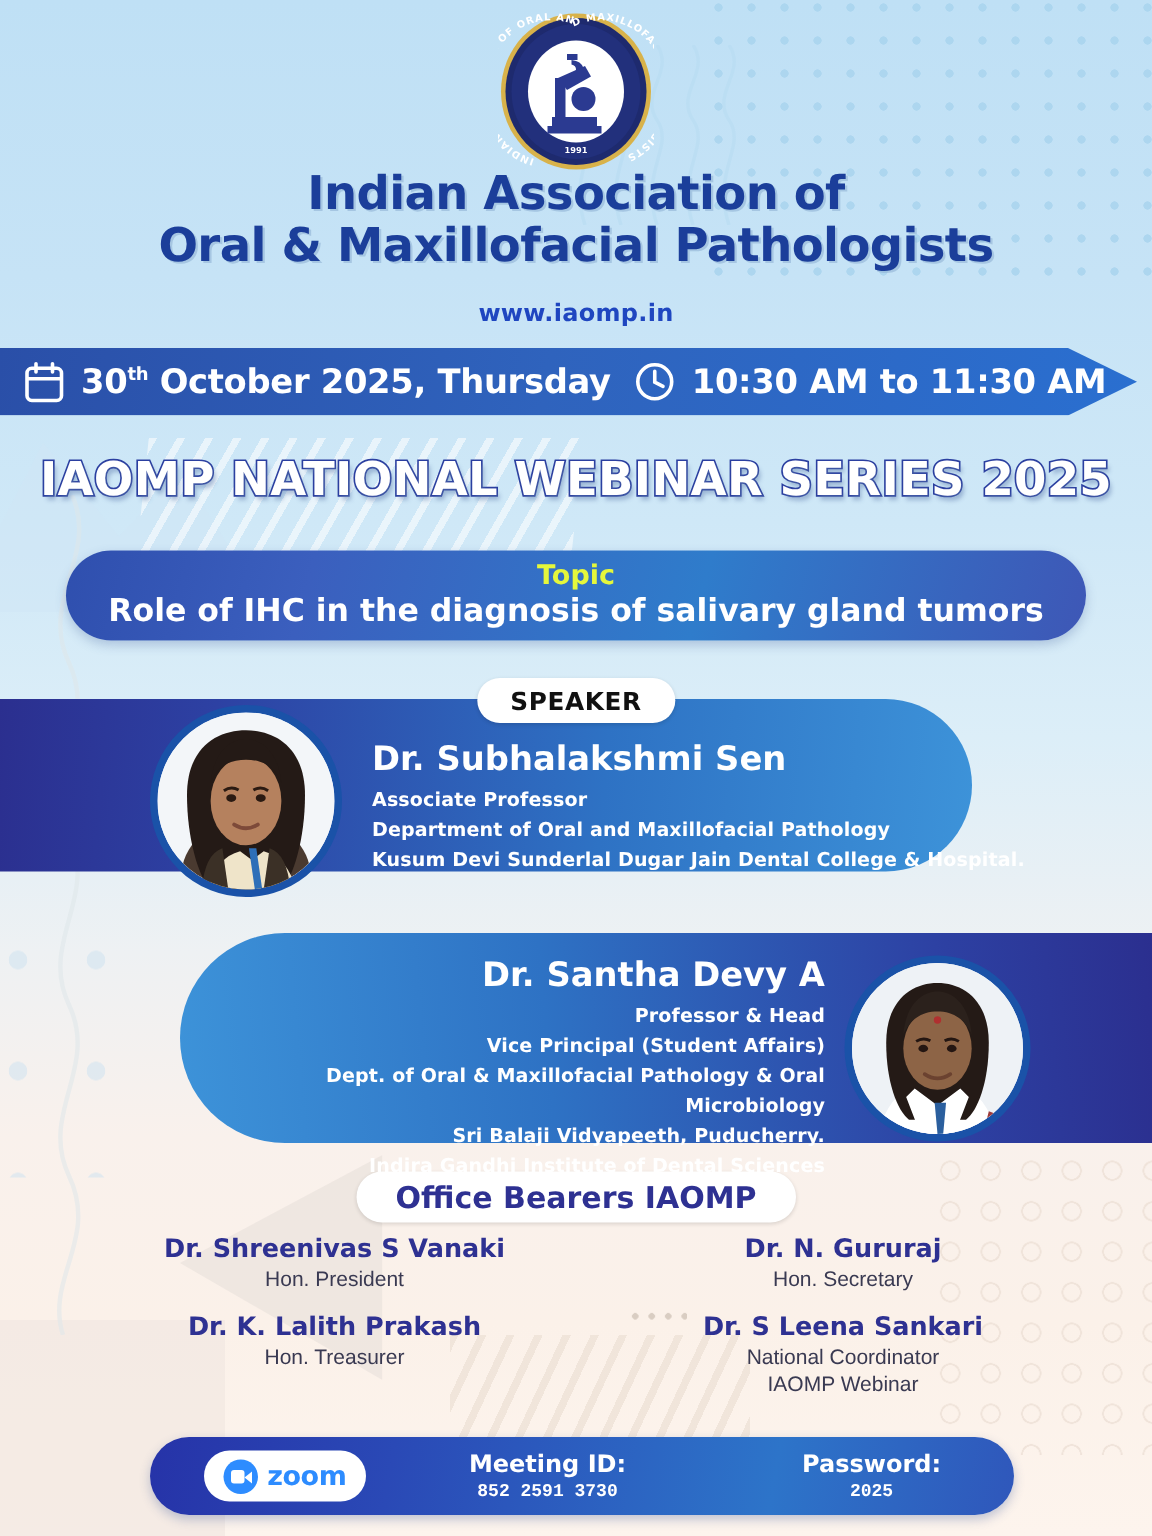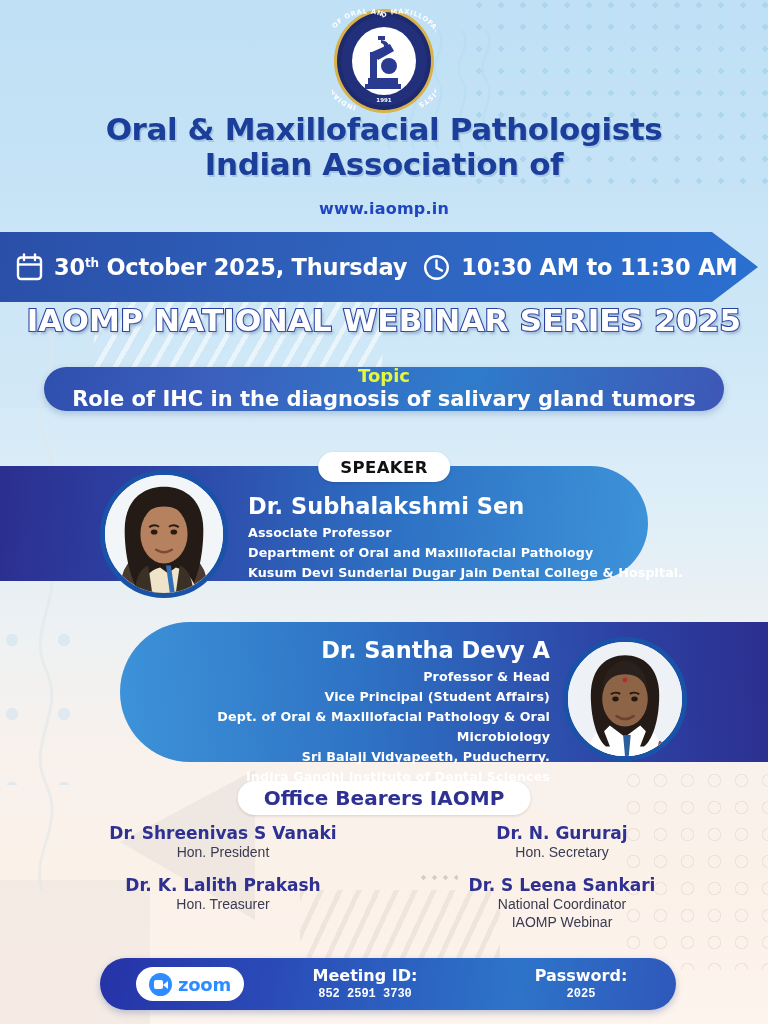--- a/index.html
+++ b/index.html
@@ -80,21 +80,21 @@
     color: #1b3e9a; line-height: 1.12;
     text-shadow: 1.5px 1.5px 0 rgba(140,175,210,.55);
   }
   .site-url {
     margin-top: 18px; font-family: "DejaVu Sans", sans-serif;
     font-weight: 700; font-size: 16px; color: #1f46c0; letter-spacing: .2px;
   }
 
   
   .datetime-banner {
-    position: absolute; top: 232px; left: 0; width: 758px; height: 70px;
+    position: absolute; top: 232px; left: 0; width: 758px; height: 45px;
     background: linear-gradient(100deg, #2a4fa8 0%, #2f63bd 48%, #2a6fd0 100%);
     clip-path: polygon(0 0, 712px 0, 758px 50%, 712px 100%, 0 100%);
     display: flex; align-items: center; padding-left: 16px; gap: 16px;
     color: #fff;
   }
   .dt-item { display: flex; align-items: center; gap: 11px; }
   .dt-text {
     font-family: "DejaVu Sans", sans-serif; font-weight: 700;
     font-size: 22.5px; white-space: nowrap; letter-spacing: -.2px;
   }
@@ -105,21 +105,21 @@
     position: absolute; top: 302px; left: 0; width: 768px; text-align: center;
     font-family: "DejaVu Sans", sans-serif; font-weight: 700;
     font-size: 31px; letter-spacing: .2px; color: #ffffff;
     -webkit-text-stroke: 2.2px #2b3fa0;
     paint-order: stroke fill;
     text-shadow: 2px 3px 3px rgba(90,120,170,.45);
   }
 
   
   .topic-pill {
-    position: absolute; top: 367px; left: 44px; width: 680px; height: 44px;
+    position: absolute; top: 367px; left: 44px; width: 680px; height: 60px;
     border-radius: 32px;
     background: linear-gradient(105deg, #2f4fae 0%, #3b5fbe 24%, #2f7ccb 62%, #3e57b6 100%);
     display: flex; flex-direction: column; align-items: center; justify-content: center;
     box-shadow: 0 3px 7px rgba(60,90,150,.28);
   }
   .topic-label {
     font-family: "DejaVu Sans", sans-serif; font-weight: 700;
     font-size: 18px; color: #e4f73c; line-height: 1.05;
   }
   .topic-text {
@@ -282,22 +282,22 @@
         <circle cx="57" cy="58" r="8"></circle>
         <path d="M38 44 h7 v28 h-7 z"></path>
         <path d="M36 70 h30 v6 h-30 z"></path>
         <path d="M33 76 h36 v5 h-36 z"></path>
       </g>
       <text x="52" y="94" text-anchor="middle" font-family="DejaVu Sans, sans-serif" font-size="5.5" font-weight="700" fill="#ffffff">1991</text>
     </svg>
   </div>
 
   <div class="title-block">
+    <div class="title-line">Indian Association of</div>
     <div class="title-line">Oral &amp; Maxillofacial Pathologists</div>
-    <div class="title-line">Indian Association of</div>
     <div class="site-url">www.iaomp.in</div>
   </div>
 
   <div class="datetime-banner">
     <div class="dt-item">
       <svg width="27" height="28" viewBox="0 0 27 28">
         <rect x="2" y="4.5" width="23" height="21.5" rx="3.2" fill="none" stroke="#fff" stroke-width="2.4"></rect>
         <line x1="2" y1="11.5" x2="25" y2="11.5" stroke="#fff" stroke-width="2.4"></line>
         <line x1="8" y1="1.5" x2="8" y2="7" stroke="#fff" stroke-width="2.4" stroke-linecap="round"></line>
         <line x1="19" y1="1.5" x2="19" y2="7" stroke="#fff" stroke-width="2.4" stroke-linecap="round"></line>

